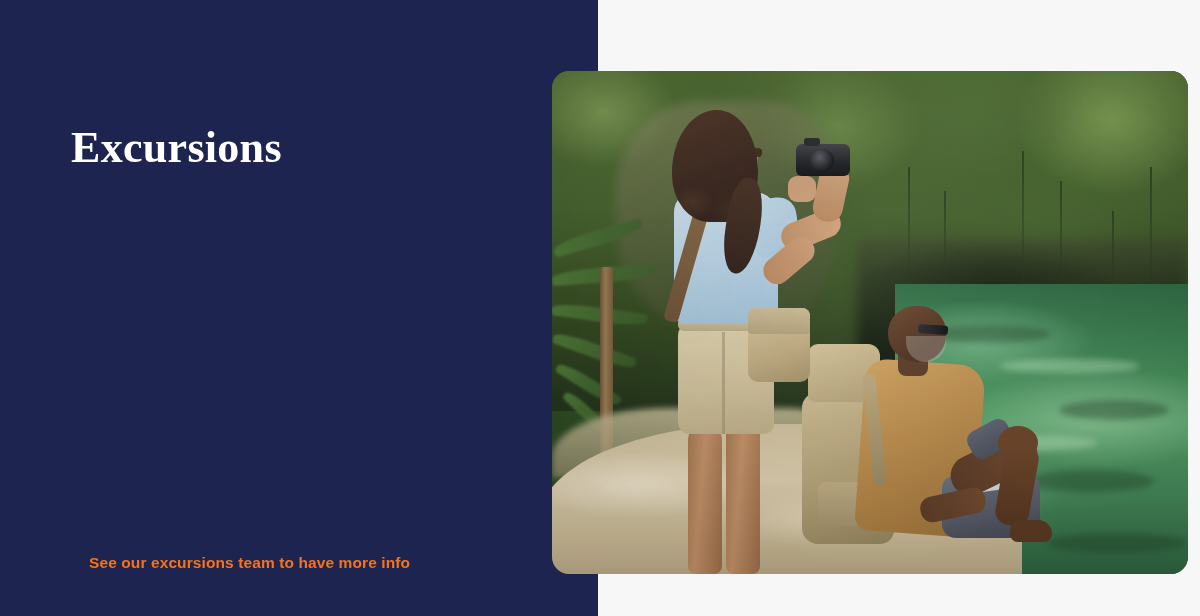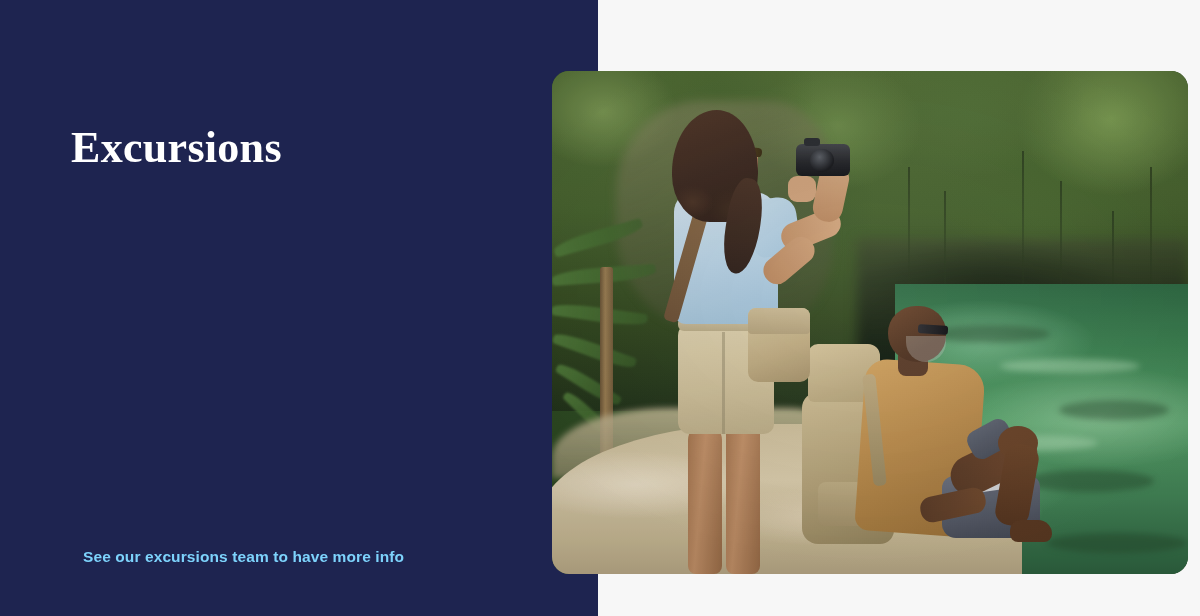--- a/index.html
+++ b/index.html
@@ -65,27 +65,27 @@
     font-weight: 400;
     font-size: 22.5px;
     line-height: 37px;
     color: #f2f3f7;
   }
 
   .cta-link {
     position: absolute;
     top: 534px;
     left: 0;
-    margin: 12px;
+    margin: 18px;
     font-family: "Liberation Sans", sans-serif;
     font-weight: 700;
     font-size: 15.5px;
     line-height: 22px;
     letter-spacing: 0.1px;
-    color: #7dd3fc;
+    color: #f97316;
     text-decoration: none;
     cursor: pointer;
     white-space: nowrap;
   }
 
   
   .photo-frame {
     position: absolute;
     left: 512px;
     top: 55px;

